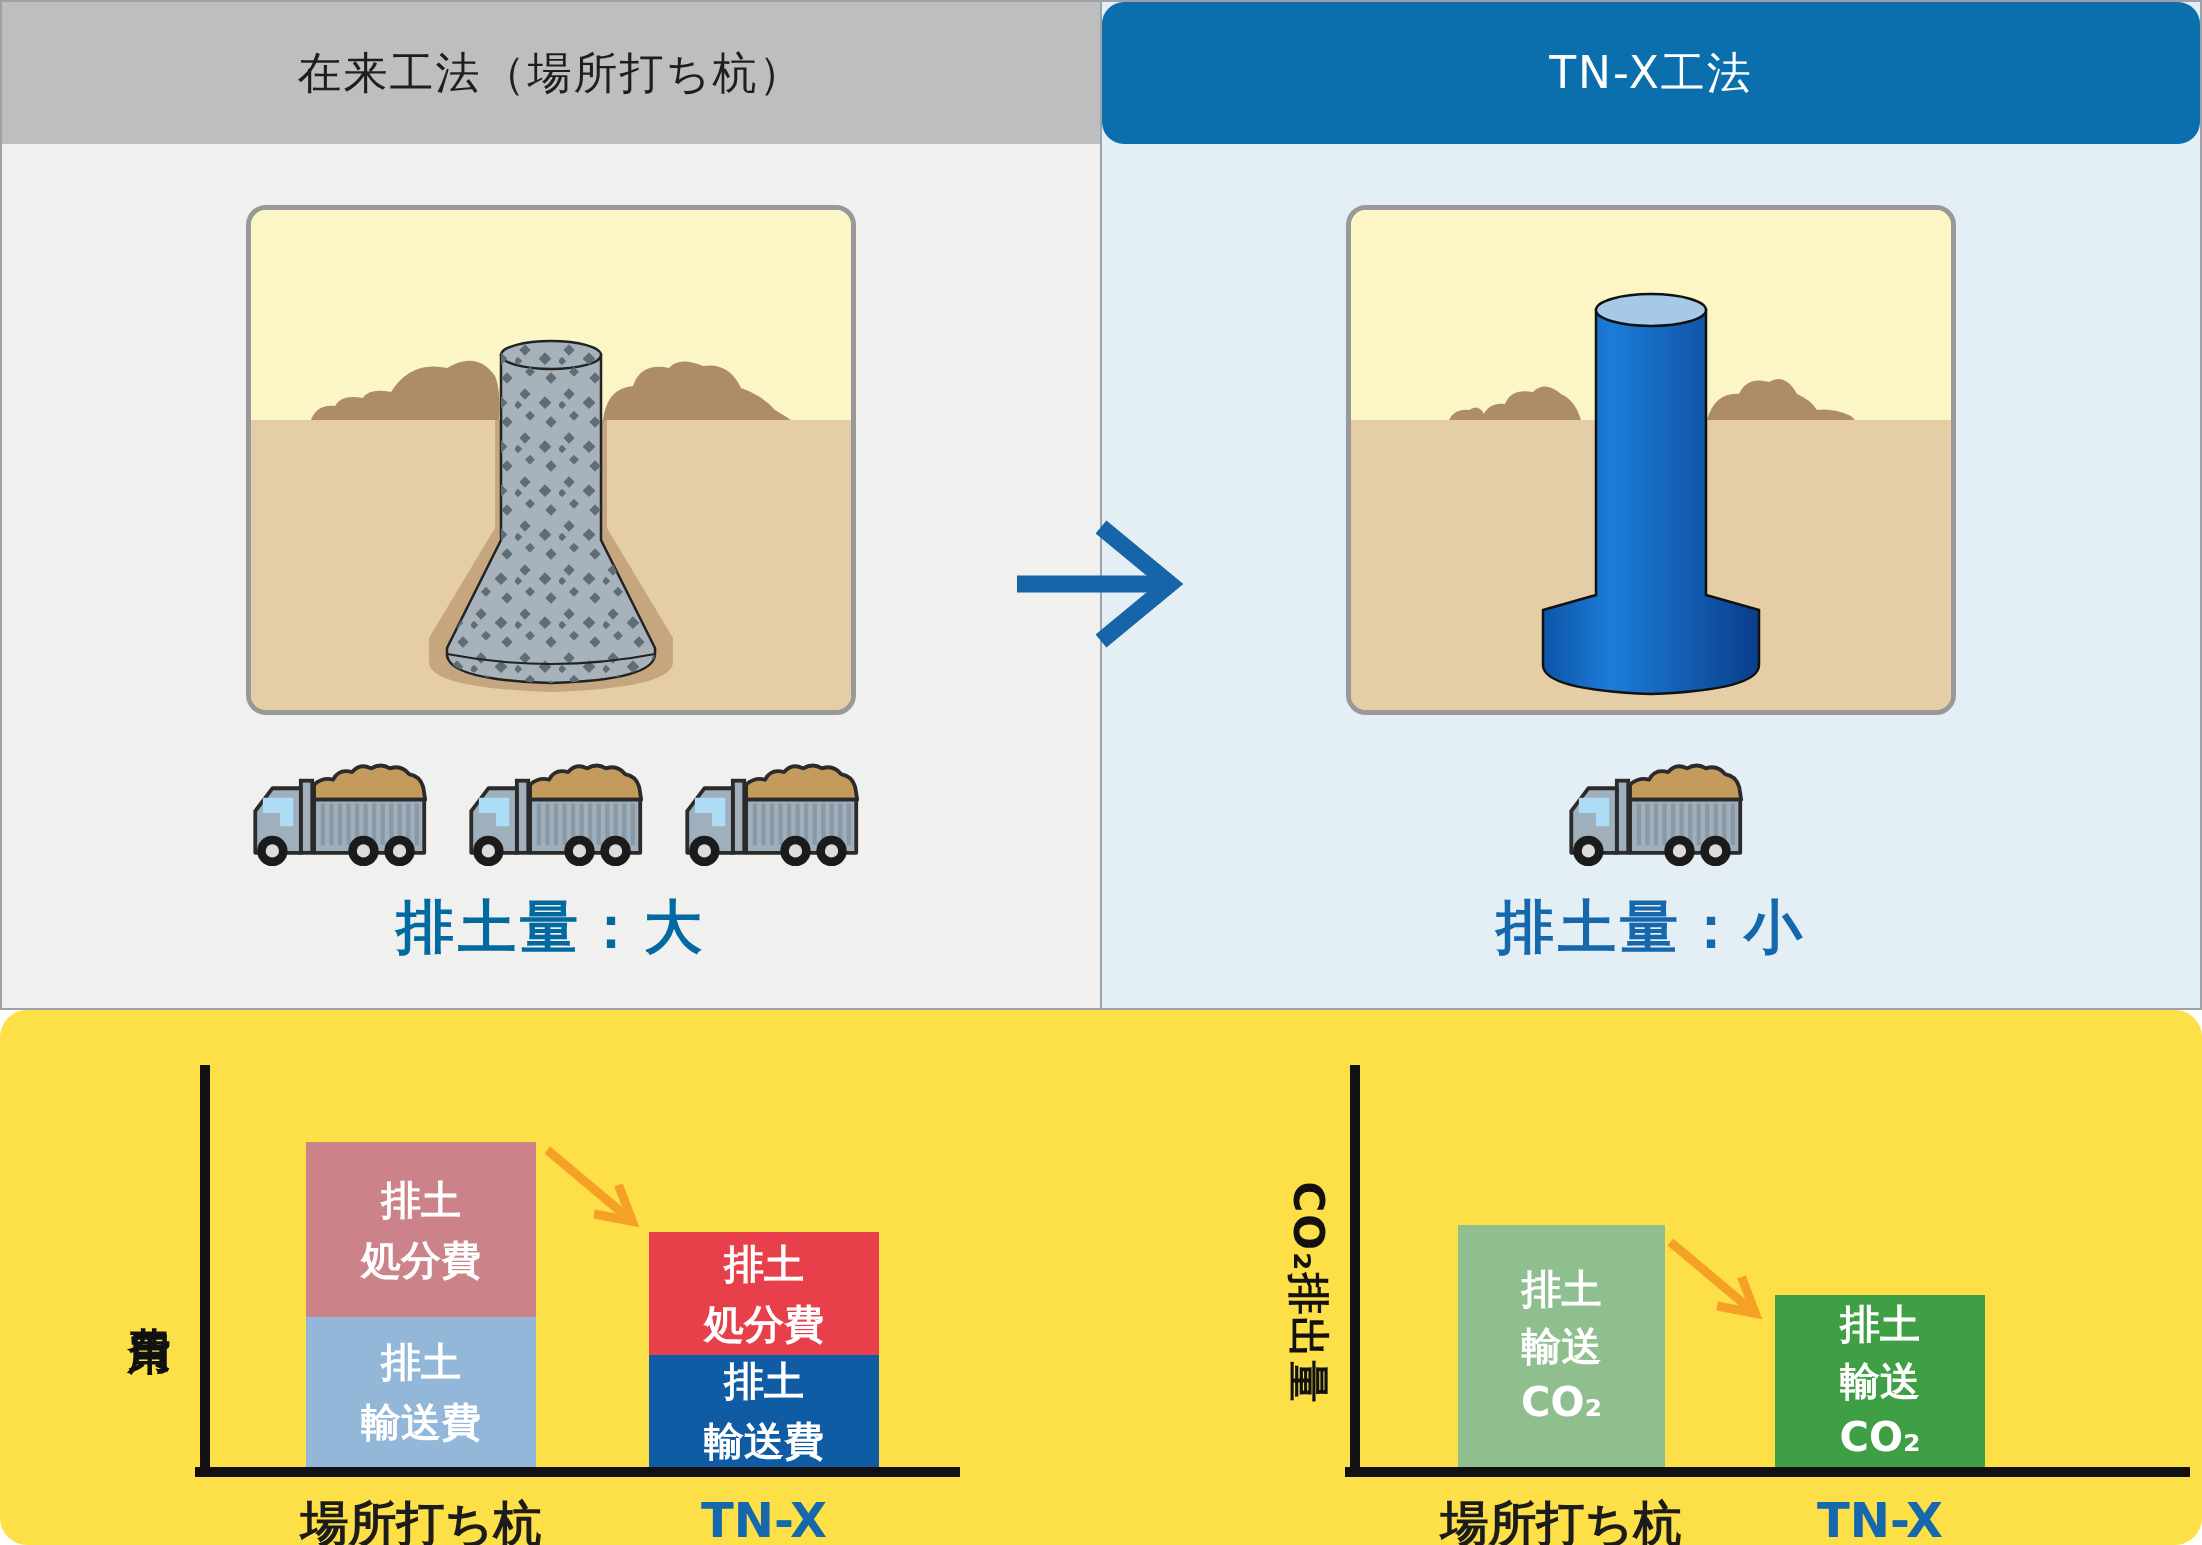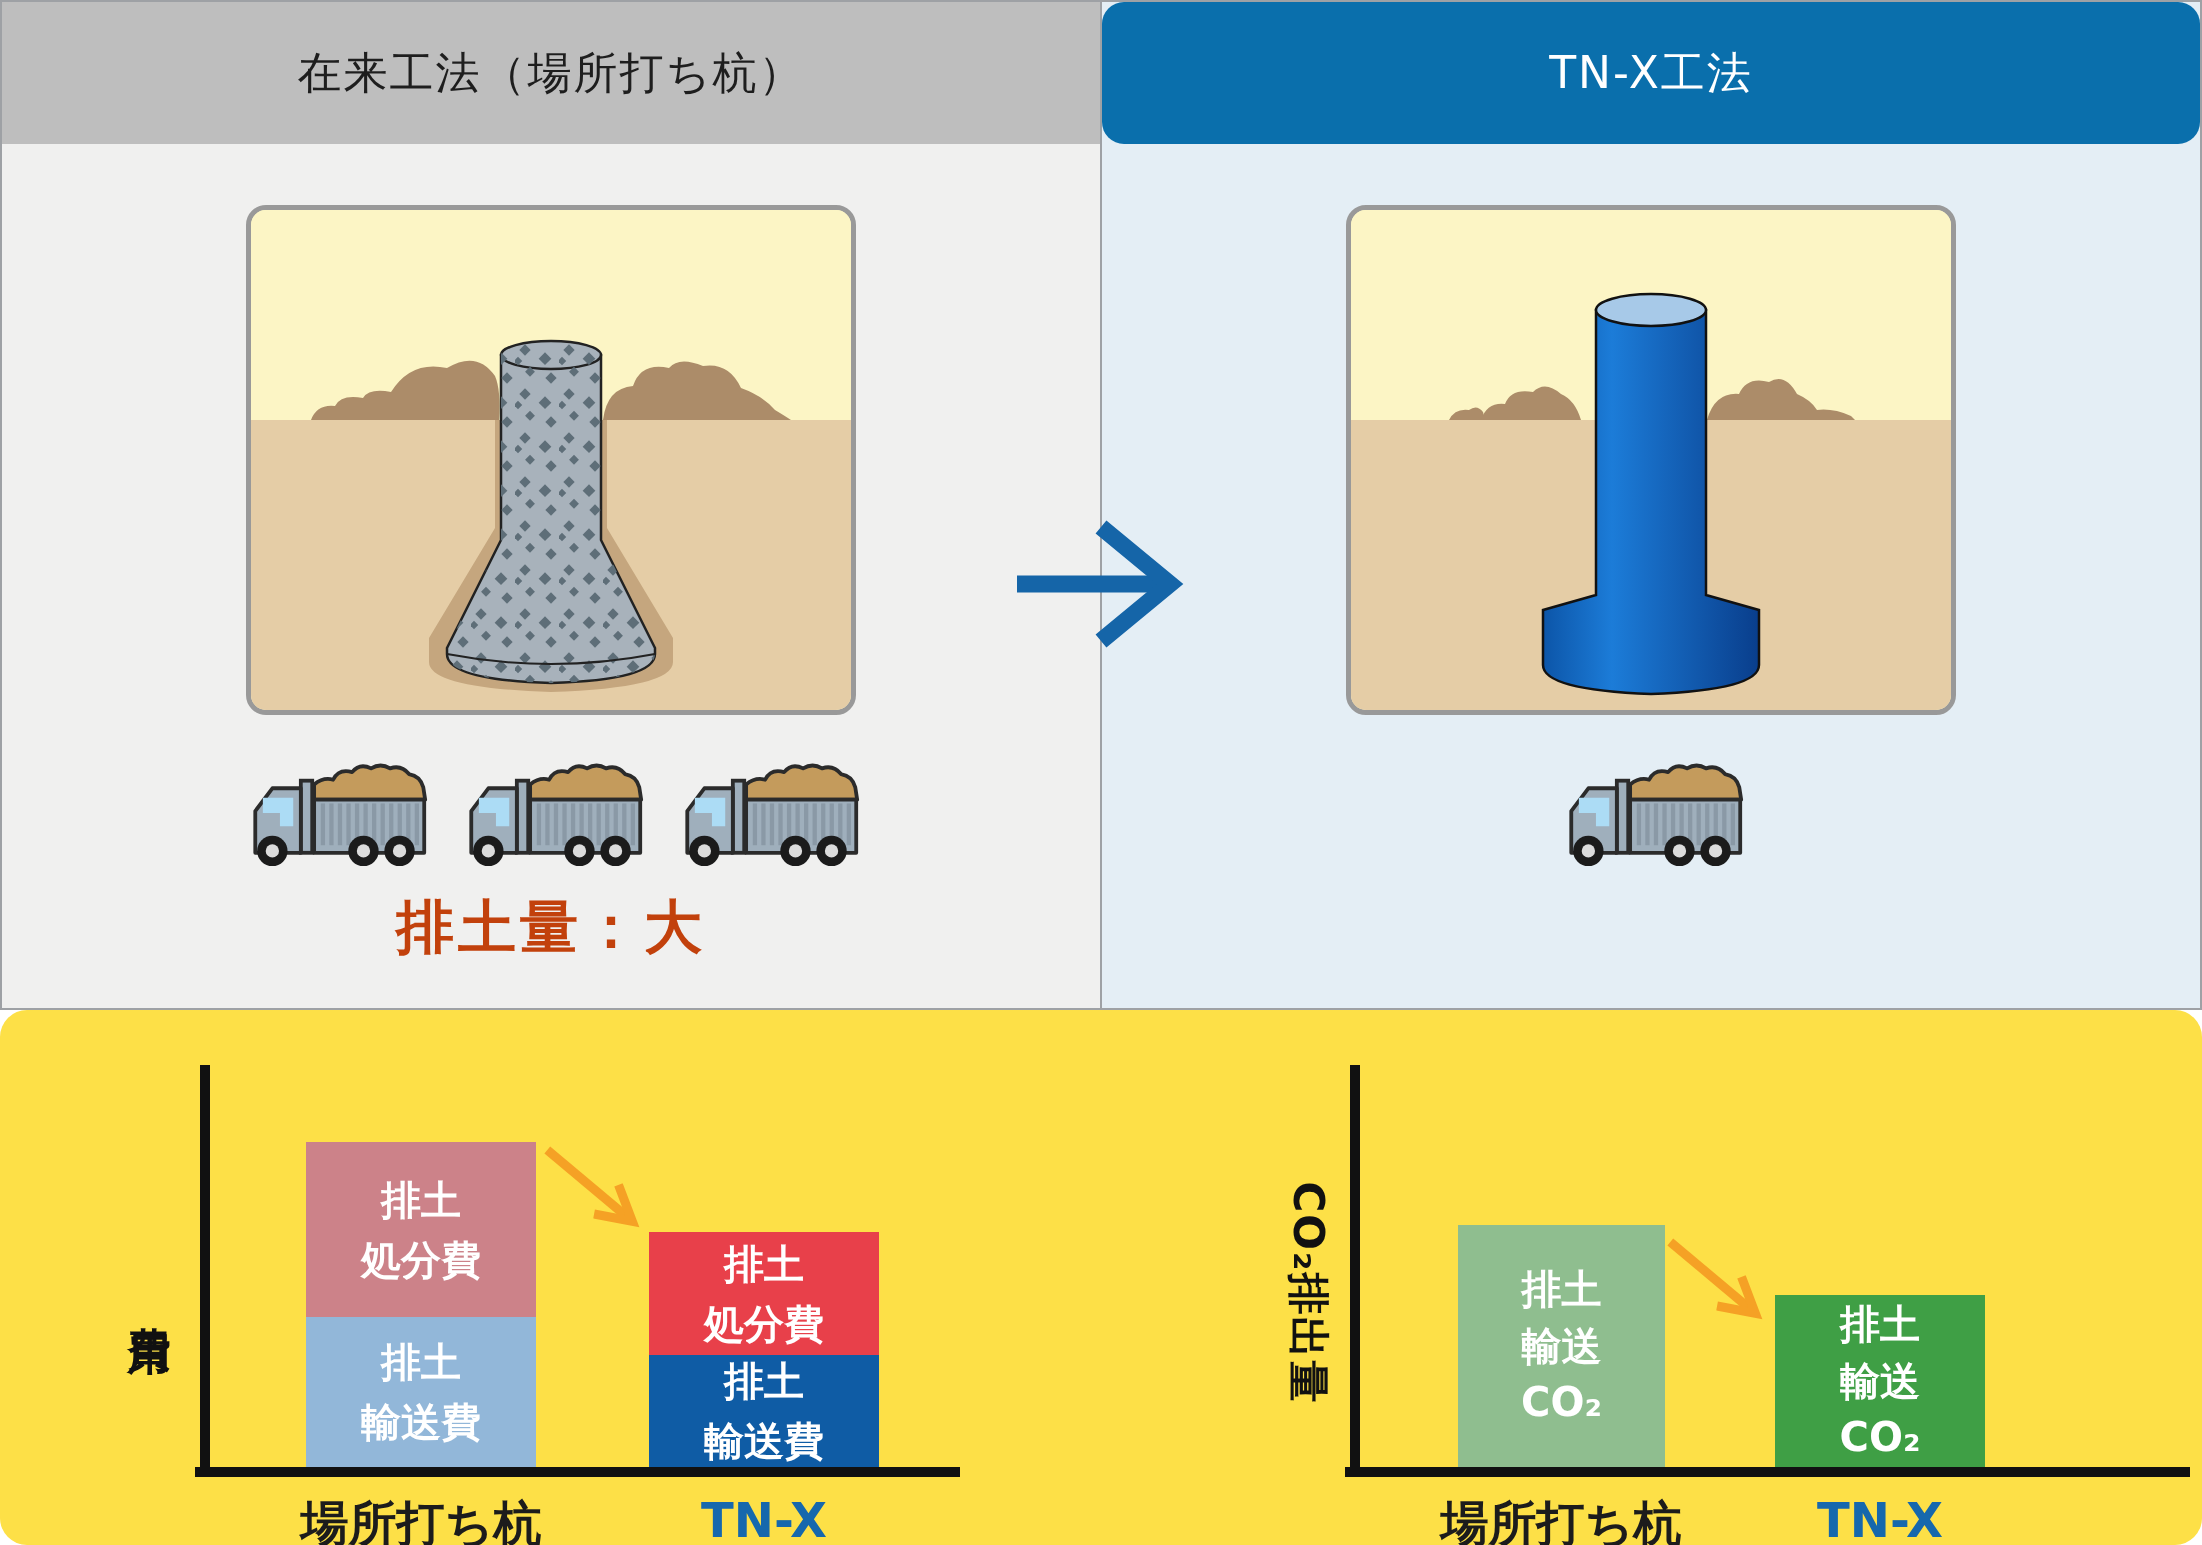--- a/index.html
+++ b/index.html
@@ -16,21 +16,21 @@
        font-size:44px;letter-spacing:2px;}
   .hdr.gray{background:#BEBEBE;color:#1e1e1e;}
   .hdr.blue{background:#0A6FAC;color:#ffffff;border-radius:22px;}
   .panel-body{position:relative;flex:1;}
   .card{position:absolute;left:50%;top:61px;transform:translateX(-50%);
         width:610px;height:510px;border:5px solid #999999;border-radius:20px;
         overflow:hidden;box-sizing:border-box;background:#FCF5C5;}
   .trucks{position:absolute;left:50%;top:612px;transform:translateX(-50%);
           display:flex;gap:26px;align-items:flex-end;}
   .caption{position:absolute;left:0;right:0;top:745px;text-align:center;
-           font-size:58px;font-weight:bold;color:#c2410c;letter-spacing:4px;}
+           font-size:58px;font-weight:bold;color:#0369a1;letter-spacing:4px;}
   .caption.blue{color:#1668AD;}
   .big-arrow{position:absolute;left:1013px;top:518px;width:185px;height:132px;}
 
   
   .bottom{position:absolute;left:0;top:1010px;width:2202px;height:535px;background:#fde047;border-radius:27px;}
   .axis{position:absolute;background:#111111;}
   .bar{position:absolute;display:flex;flex-direction:column;}
   .seg{width:100%;display:flex;flex-direction:column;align-items:center;justify-content:center;
        color:#ffffff;font-weight:bold;font-size:40px;line-height:1.5;overflow:visible;}
   .co2 .seg{line-height:1.42;}
@@ -147,20 +147,21 @@
             <ellipse cx="300" cy="100" rx="55" ry="16" fill="#A7C9E8" stroke="#111" stroke-width="2.5"></ellipse>
           </svg>
         </div>
 
         <div class="trucks">
           <svg viewBox="0 0 200 118" width="190" height="112">
               <use href="#truck-sym"></use>
             </svg>
         </div>
 
+        <div class="caption blue">排土量：小</div>
       </div>
     </div>
   </div>
 
   <svg class="big-arrow" viewBox="0 0 185 132">
     <line x1="4" y1="66" x2="150" y2="66" stroke="#1565A8" stroke-width="17"></line>
     <polyline points="88,9 157,66 88,123" fill="none" stroke="#1565A8" stroke-width="17" stroke-miterlimit="10"></polyline>
   </svg>
 
   <div class="bottom">

